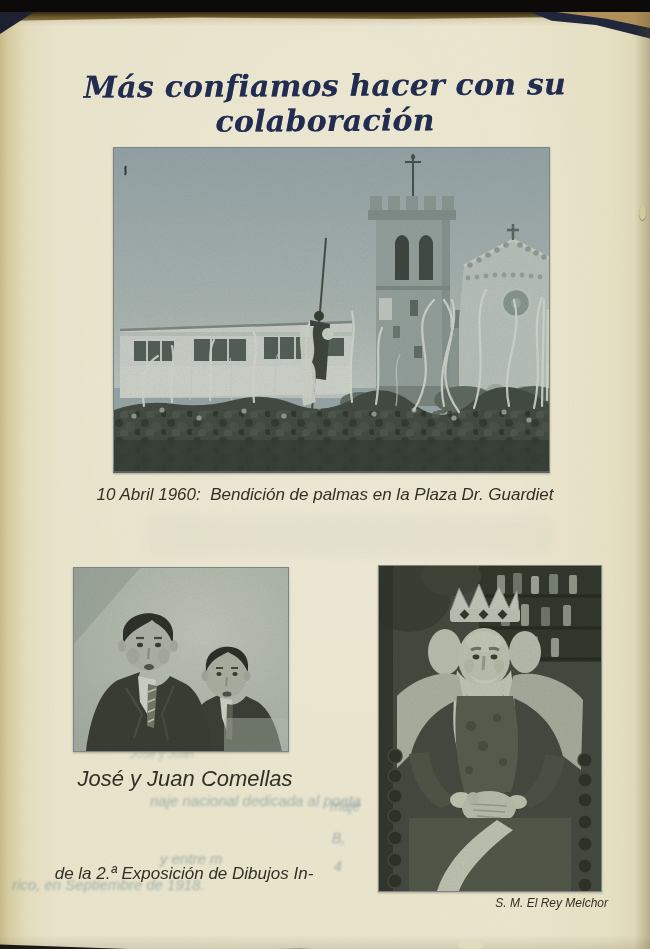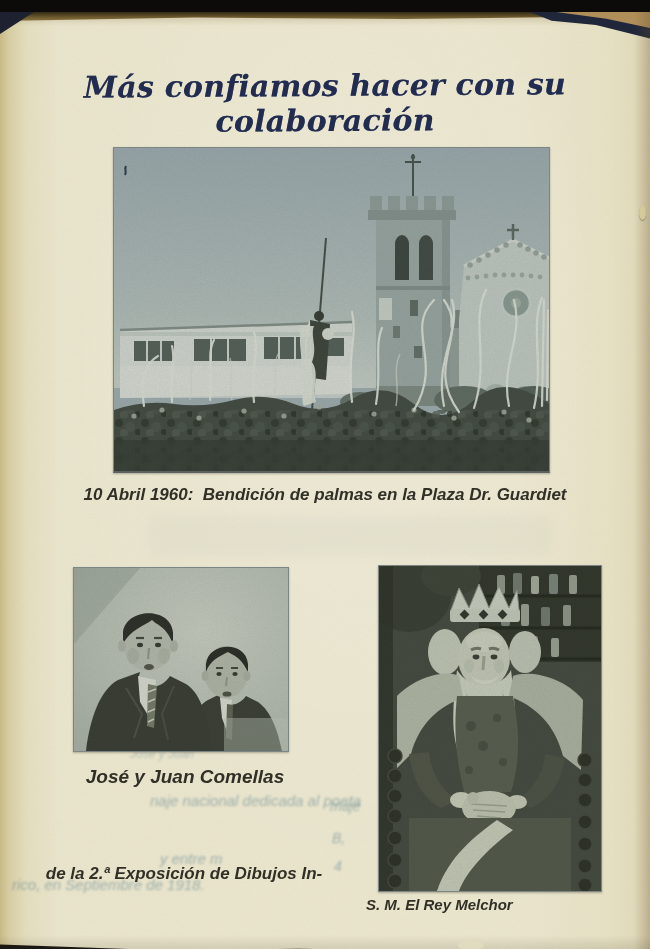--- a/index.html
+++ b/index.html
@@ -37,25 +37,25 @@
       text-shadow:0 0 .6px rgba(28,40,80,.55);}
 
   .photo{position:absolute;border:1px solid rgba(55,55,45,.32);
       box-shadow:0 1px 2px rgba(60,55,40,.35);background:#9fafb5;}
   .photo svg{display:block;width:100%;height:100%;}
   .photo-main{left:113px;top:135px;width:435px;height:323px;border-bottom:2px solid rgba(35,35,30,.55);}
   .photo-boys{left:73px;top:555px;width:214px;height:183px;}
   .photo-king{left:378px;top:553px;width:222px;height:325px;}
 
   .caption{position:absolute;color:#2d2c24;font-style:italic;white-space:pre-wrap;
-      font-family:"Liberation Sans",sans-serif;font-weight:700;}
+      font-family:"Liberation Sans",sans-serif;font-weight:400;}
   .cap-main{left:0;top:473px;width:650px;text-align:center;font-size:17px;}
-  .cap-boys-title{left:20px;top:754px;width:330px;text-align:center;font-size:19px;}
+  .cap-boys-title{left:20px;top:754px;width:330px;text-align:center;font-size:22px;}
   .cap-boys-body{left:10px;top:792px;width:348px;text-align:center;font-size:17px;line-height:28px;}
-  .cap-king{left:366px;top:884px;width:230px;text-align:left;font-size:15px;}
+  .cap-king{left:378px;top:884px;width:230px;text-align:right;font-size:12px;}
 
   .bleed{position:absolute;color:rgba(96,134,148,.55);font-style:italic;
       font-family:"Liberation Sans",sans-serif;filter:blur(1.3px);pointer-events:none;}
   .bleed-rect{position:absolute;left:150px;top:505px;width:400px;height:38px;
       background:rgba(140,160,150,.07);filter:blur(6px);pointer-events:none;}
   .grain-page{position:absolute;inset:0;pointer-events:none;opacity:.06;}
 </style>
 </head>
 <body>
 

